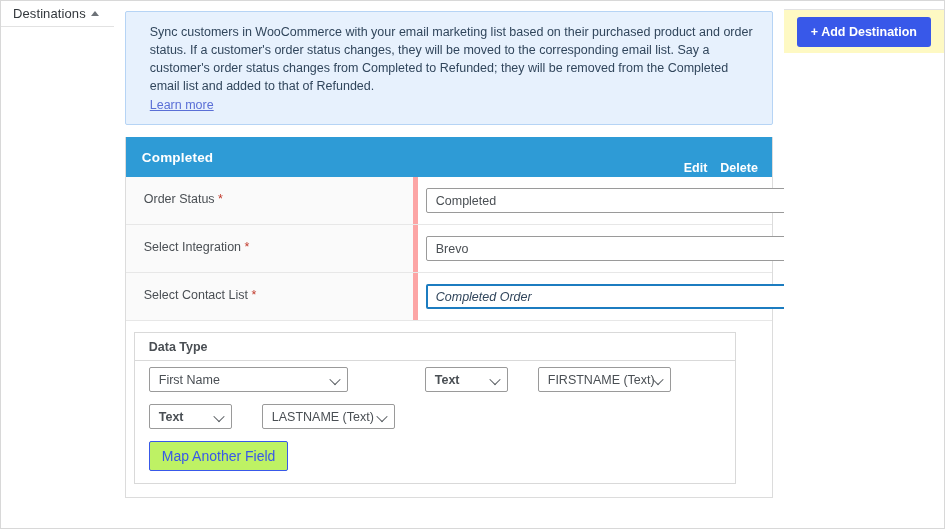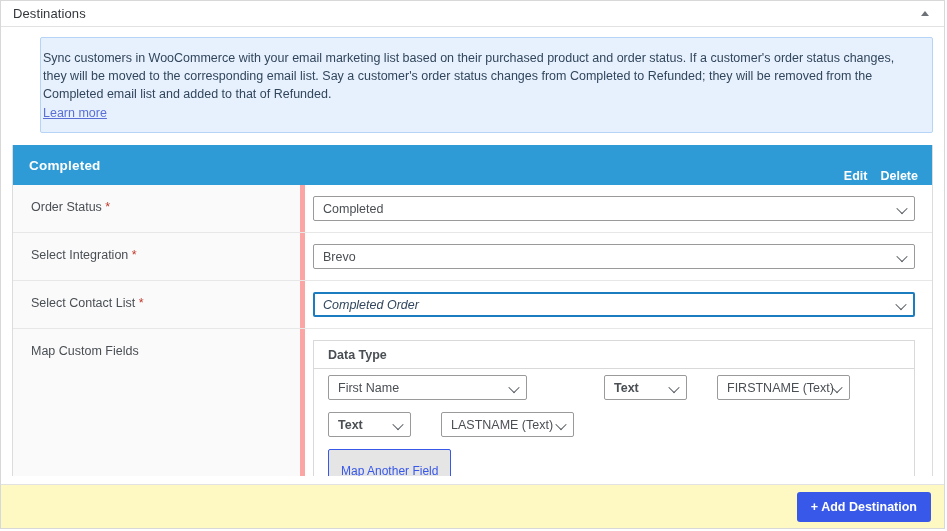--- a/index.html
+++ b/index.html
@@ -18,21 +18,21 @@
   }
 
   .panel {
     position: relative;
     width: 945px;
     height: 529px;
     box-sizing: border-box;
     border: 1px solid #d8d8d8;
     background: #ffffff;
     display: flex;
-    flex-direction: column;
+    flex-direction: row;
   }
 
   
   .panel-head {
     height: 26px;
     box-sizing: border-box;
     border-bottom: 1px solid #e2e2e2;
     display: flex;
     align-items: center;
     padding: 0 10px 0 12px;
@@ -69,26 +69,25 @@
     background: #ffffff;
     overflow: hidden;
   }
 
   
   .notice {
     box-sizing: border-box;
     border: 1px solid #b6d4f5;
     background: #e7f1fd;
     border-radius: 2px;
-    padding: 11px 14px 10px 2px;
+    padding: 11px 14px 10px 24px;
     color: #31465c;
     font-size: 12.5px;
     line-height: 18px;
     margin-bottom: 12px;
-    margin-left: 28px;
   }
   .notice-text { margin: 0; }
   .notice-link {
     color: #5a6fd6;
     text-decoration: underline;
     font-size: 12.5px;
     cursor: pointer;
     display: inline-block;
     margin-top: 1px;
   }
@@ -248,24 +247,24 @@
   .del-btn:before { transform: rotate(45deg); }
   .del-btn:after  { transform: rotate(-45deg); }
 
   .map-foot {
     padding: 6px 14px 12px 14px;
   }
   .btn-outline {
     display: inline-block;
     border: 1px solid #3858e9;
     border-radius: 2px;
-    background: #e5e5e5;
+    background: #bef264;
     color: #3858e9;
-    font-size: 12px;
-    padding: 14px 12px 6px 12px;
+    font-size: 14px;
+    padding: 6px 12px 6px 12px;
     cursor: pointer;
     font-family: "Liberation Sans", sans-serif;
   }
 
   
   .panel-foot {
     flex: 0 0 auto;
     height: 44px;
     box-sizing: border-box;
     background: #fef9c3;
@@ -354,23 +353,20 @@
           </div>
           <div class="row-field">
             <div class="sel wide focused">
               <span>Completed Order</span>
               <span class="chev"></span>
             </div>
           </div>
         </div>
 
         <div class="form-row map-row">
-          <div class="row-label">
-            <span>Map Custom Fields</span>
-          </div>
           <div class="row-field">
             <div class="map-box">
 
               <div class="map-head">
                 <span class="col-type">Data Type</span>
                 <span class="col-del"></span>
               </div>
 
               <div class="map-line">
                 <span class="col-data">

